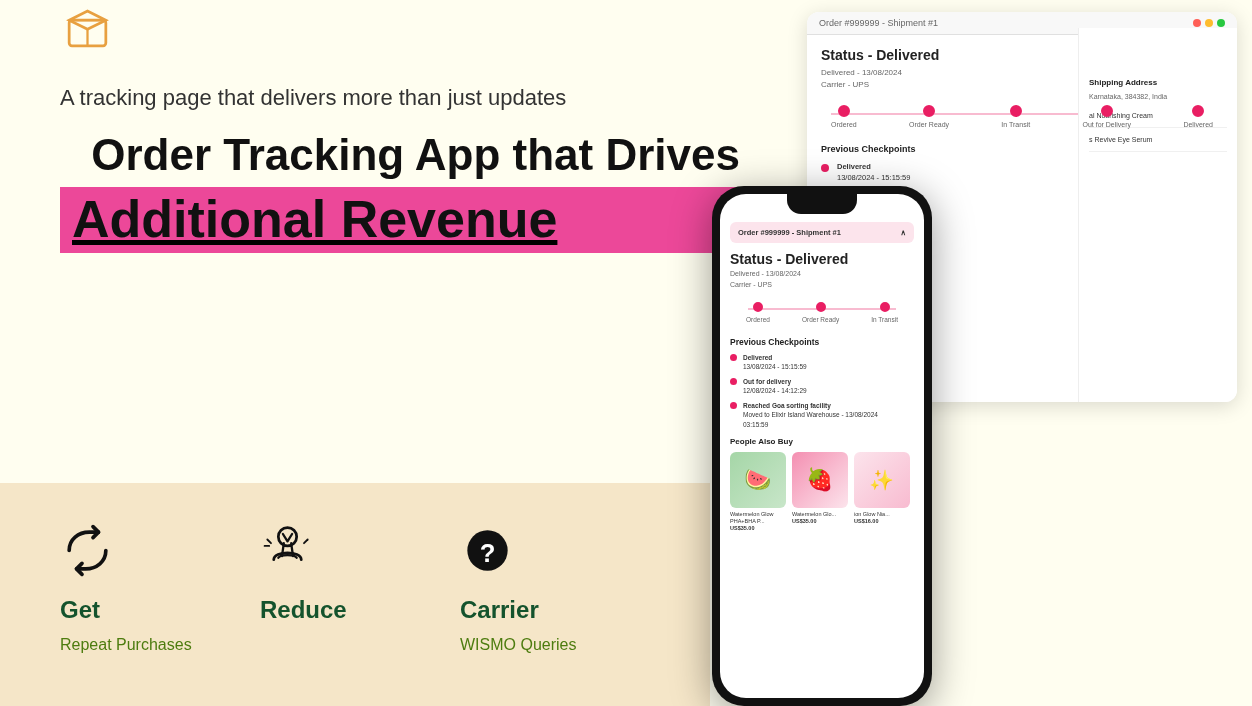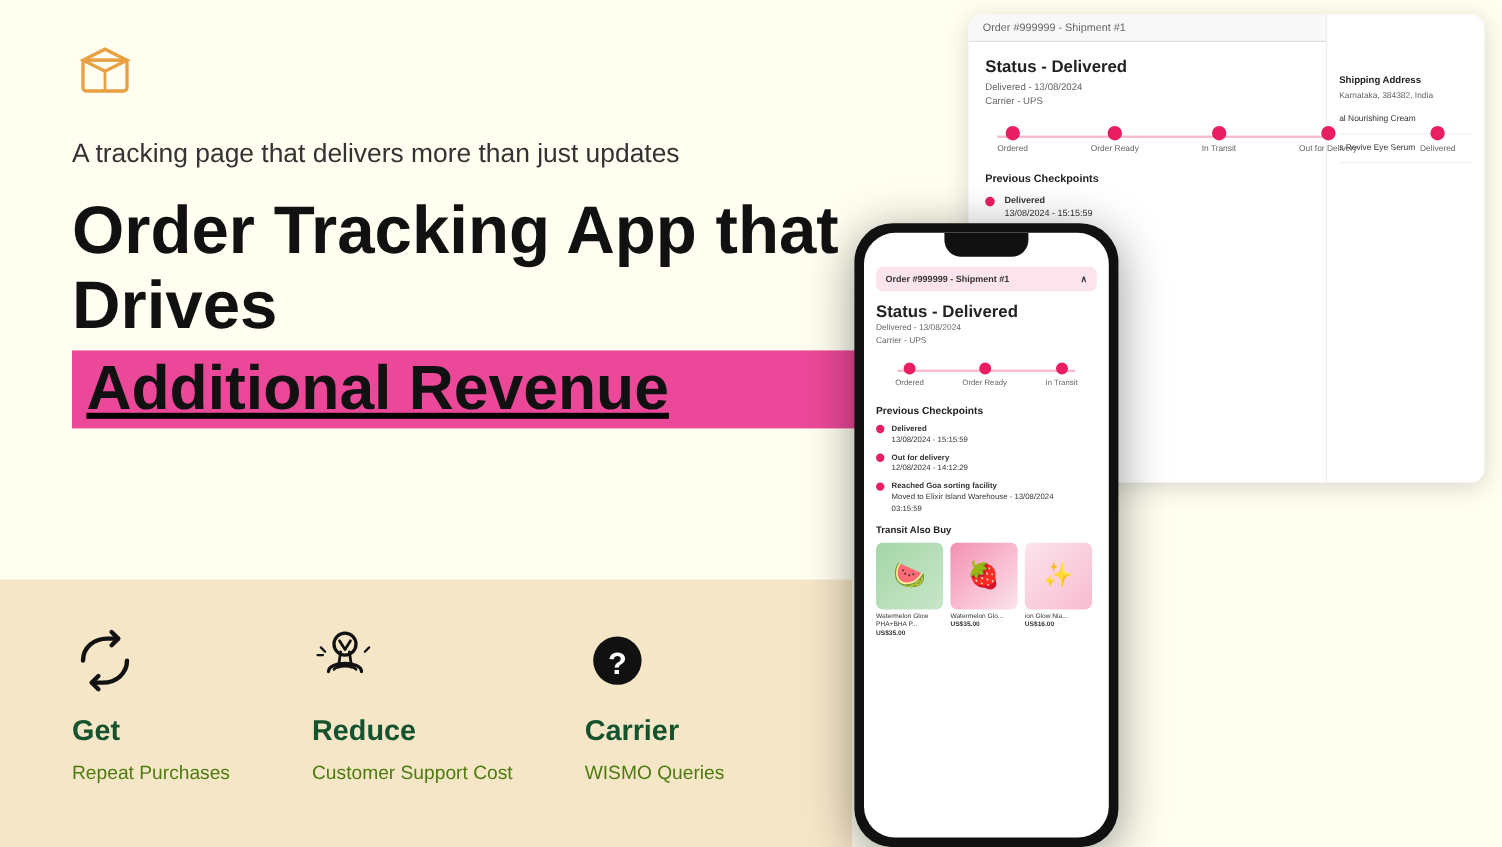--- a/index.html
+++ b/index.html
@@ -22,21 +22,20 @@
     
     .left-content {
       position: absolute;
       left: 60px;
       top: 0;
       width: 680px;
       height: 706px;
       display: flex;
       flex-direction: column;
       justify-content: flex-start;
-      padding-top: 30px;
     }
 
     .logo-area {
       display: flex;
       align-items: center;
       margin-bottom: 30px;
     }
 
     .logo-icon {
       width: 55px;
@@ -44,25 +43,26 @@
     }
 
     .tagline {
       font-size: 22px;
       color: #333;
       margin-bottom: 20px;
       font-weight: 400;
     }
 
     .headline-line1 {
-      font-size: 56px;
+      font-size: 44px;
       font-weight: 900;
       color: #111;
       line-height: 1.1;
       margin-bottom: 8px;
+      text-align: right;
     }
 
     .headline-line2-wrapper {
       display: inline-block;
       background: #ec4899;
       padding: 4px 12px;
       margin-bottom: 30px;
       text-decoration: underline;
     }
 
@@ -252,22 +252,22 @@
       flex-shrink: 0;
       margin-top: 2px;
     }
 
     .checkpoint-info { color: #333; line-height: 1.4; }
 
     
     .desktop-right-panel {
       position: absolute;
       right: 0;
-      top: 0;
-      width: 132px;
+      top: 16px;
+      width: 159px;
       height: 100%;
       background: #fff;
       border-left: 1px solid #eee;
       padding: 10px;
     }
 
     .shipping-label {
       font-size: 8px;
       font-weight: 700;
       color: #222;
@@ -506,21 +506,20 @@
         <path d="M15 40 C15 30, 45 30, 45 40" fill="none" stroke="#111" stroke-width="3" stroke-linecap="round"></path>
         <path d="M20 38 C22 34, 38 34, 40 38" fill="none" stroke="#111" stroke-width="2.5" stroke-linecap="round"></path>
         <line x1="26" y1="22" x2="24" y2="36" stroke="#111" stroke-width="2.5" stroke-linecap="round"></line>
         <line x1="34" y1="22" x2="36" y2="36" stroke="#111" stroke-width="2.5" stroke-linecap="round"></line>
 
         <line x1="8" y1="18" x2="12" y2="22" stroke="#111" stroke-width="2" stroke-linecap="round"></line>
         <line x1="52" y1="18" x2="48" y2="22" stroke="#111" stroke-width="2" stroke-linecap="round"></line>
         <line x1="10" y1="25" x2="5" y2="25" stroke="#111" stroke-width="2" stroke-linecap="round"></line>
       </svg>
       <div class="feature-title">Reduce</div>
-      <div class="feature-desc">Customer Support Cost</div>
     </div>
 
     <div class="feature-item">
       <svg class="feature-icon" viewBox="0 0 60 60" xmlns="http://www.w3.org/2000/svg">
         <circle cx="30" cy="30" r="22" fill="#111"></circle>
         <text x="30" y="42" text-anchor="middle" font-size="28" font-weight="700" fill="white" font-family="Arial">?</text>
       </svg>
       <div class="feature-title">Carrier</div>
       <div class="feature-desc">WISMO Queries</div>
     </div>
@@ -645,21 +644,21 @@
           </div>
           <div class="mobile-checkpoint">
             <div class="mobile-cp-dot"></div>
             <div class="mobile-cp-info">
               <strong>Reached Goa sorting facility</strong><br>
               Moved to Elixir Island Warehouse - 13/08/2024<br>
               03:15:59
             </div>
           </div>
 
-          <div class="people-also-buy">Transit Also Buy</div>
+          <div class="people-also-buy">People Also Buy</div>
           <div class="products-scroll">
 
             <div class="product-card">
               <div class="product-img" style="background: linear-gradient(135deg, #a5d6a7, #c8e6c9); display:flex; align-items:center; justify-content:center; font-size:22px;">🍉</div>
               <div class="product-name">Watermelon Glow PHA+BHA P...</div>
               <div class="product-price">US$35.00</div>
             </div>
 
             <div class="product-card">
               <div class="product-img" style="background: linear-gradient(135deg, #f48fb1, #fce4ec); display:flex; align-items:center; justify-content:center; font-size:22px;">🍓</div>

